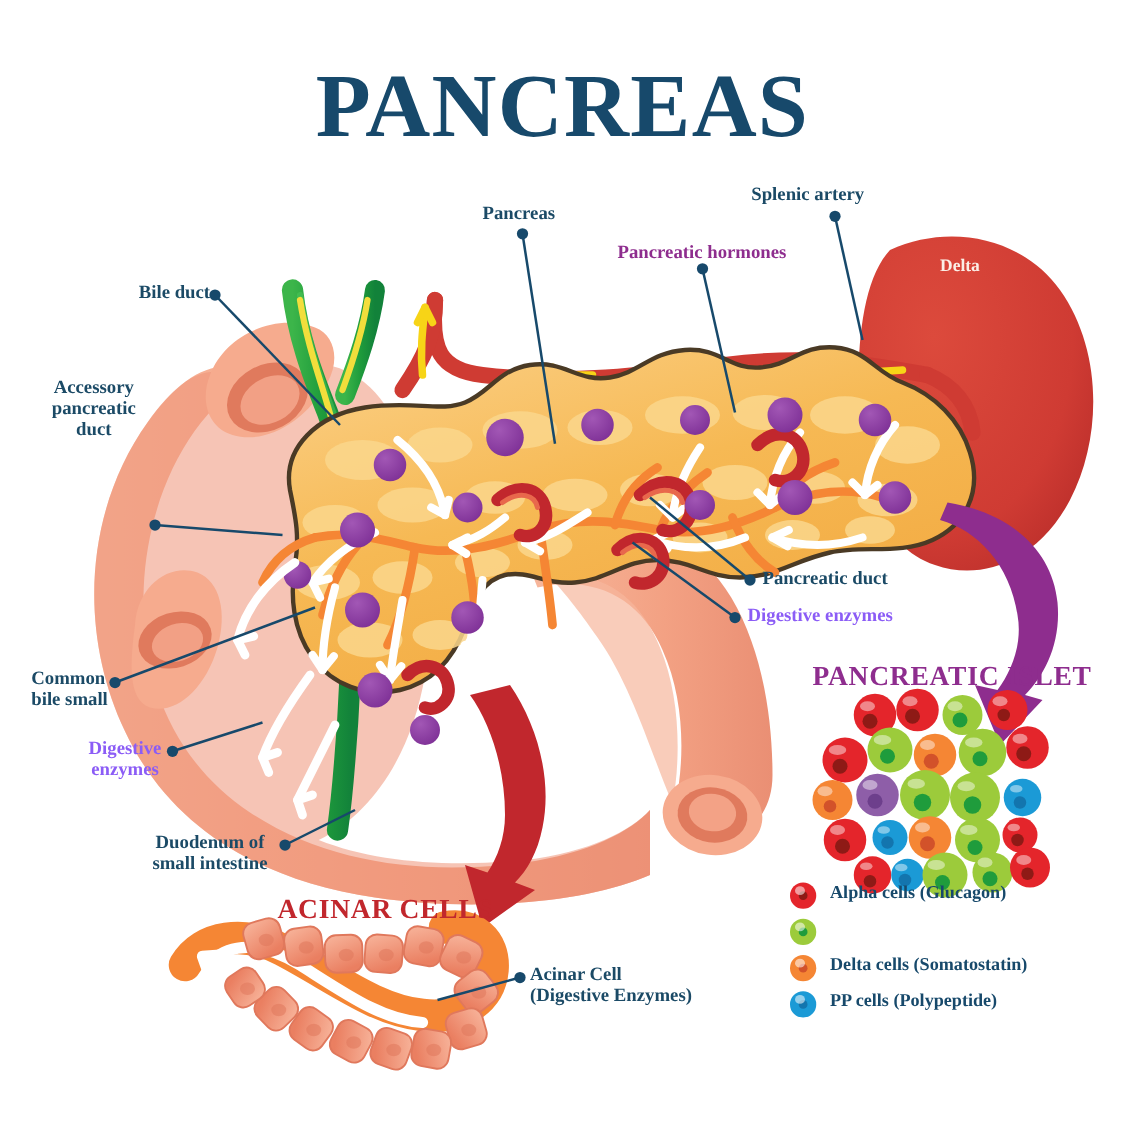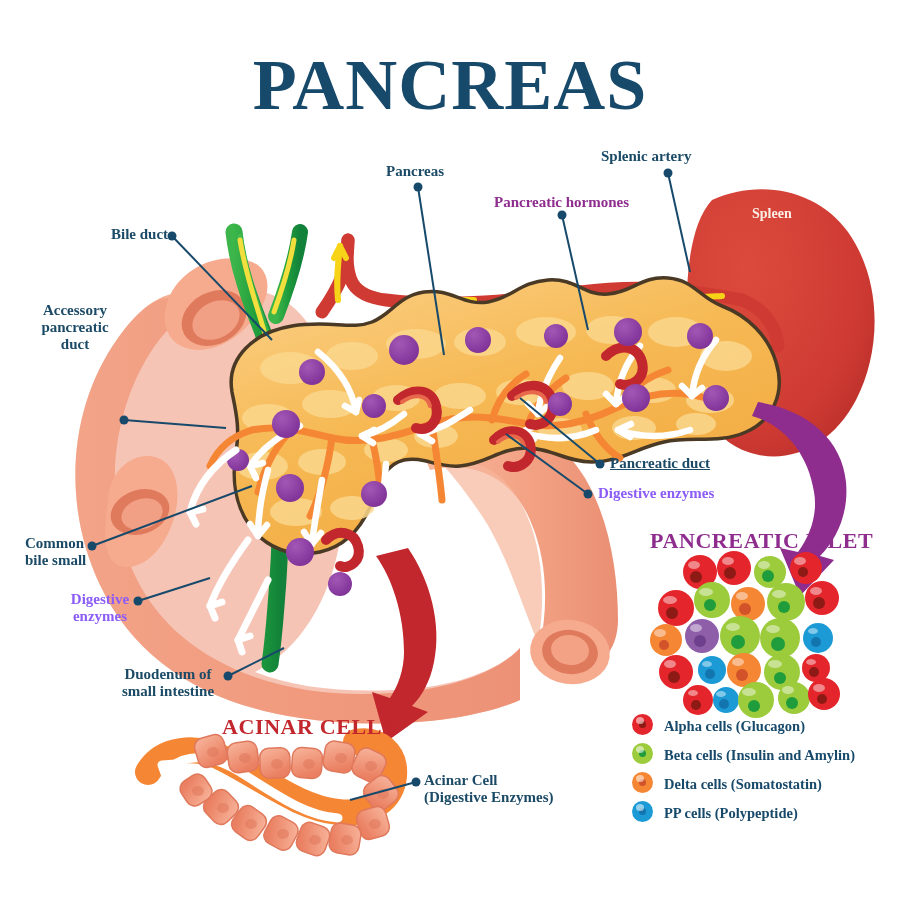--- a/index.html
+++ b/index.html
@@ -22,21 +22,21 @@
          font-size:72px;letter-spacing:1px;color:#174c६b;color:#17496b;}
 
   #islet-title{position:absolute;left:650px;top:528px;font-size:22px;
         font-weight:bold;color:#8e2d8e;letter-spacing:.6px;
         font-family:"Liberation Serif",serif;text-align:center;}
   #acinar-title{position:absolute;left:222px;top:714px;font-size:22px;
         font-weight:bold;color:#c1272d;letter-spacing:.6px;
         font-family:"Liberation Serif",serif;}
 
   #legend{position:absolute;left:632px;top:706px;}
-  .leg-row{display:flex;align-items:flex-end;height:29px;}
+  .leg-row{display:flex;align-items:flex-start;height:29px;}
   .leg-dot{width:21px;height:21px;border-radius:50%;margin-right:11px;
            position:relative;flex:0 0 auto;}
   .leg-dot::after{content:"";position:absolute;left:4px;top:3px;
            width:8px;height:7px;border-radius:50%;background:rgba(255,255,255,.55);}
   .leg-dot i{position:absolute;left:7px;top:7px;width:7px;height:7px;
            border-radius:50%;display:block;}
   .leg-txt{font-size:14.5px;font-weight:bold;color:#17496b;
            font-family:"Liberation Serif",serif;white-space:nowrap;}
   .spleen-txt{position:absolute;left:752px;top:206px;font-size:14px;
            font-weight:bold;color:#fbeee6;font-family:"Liberation Serif",serif;}
@@ -465,51 +465,47 @@
 
   <div class="lbl" style="left:25px;top:535px;font-size:15px;">Common
 bile small</div>
 
   <div class="lbl red" style="left:69px;top:591px;font-size:15px;text-align:center;width:62px;">Digestive
 enzymes</div>
 
   <div class="lbl" style="left:114px;top:666px;font-size:15px;text-align:center;width:108px;">Duodenum of
 small intestine</div>
 
-  <div class="lbl" style="left:610px;top:455px;font-size:15px;text-decoration:underline;">Pancreatic duct</div>
+  <div class="lbl" style="left:610px;top:455px;font-size:15px;">Pancreatic duct</div>
 
   <div class="lbl red" style="left:598px;top:485px;font-size:15px;">Digestive enzymes</div>
 
   <div class="lbl" style="left:424px;top:772px;font-size:15px;">Acinar Cell
 (Digestive Enzymes)</div>
 
-  <div class="spleen-txt">Spleen</div>
+  <div class="spleen-txt">Delta</div>
 
   <div id="islet-title">PANCREATIC ISLET</div>
 
   <div id="acinar-title">ACINAR CELLS</div>
 
   <div id="legend">
     <div class="leg-row">
       <span class="leg-dot" style="background:#e4252b;">
           <i style="background:#8e1a16;"></i>
         </span>
       <span class="leg-txt">
         <span>Alpha cells</span>
         <span>(Glucagon)</span>
       </span>
     </div>
     <div class="leg-row">
       <span class="leg-dot" style="background:#9ccb3b;">
           <i style="background:#1f9c3c;"></i>
         </span>
-      <span class="leg-txt">
-        <span>Beta cells</span>
-        <span>(Insulin and Amylin)</span>
-      </span>
     </div>
     <div class="leg-row">
       <span class="leg-dot" style="background:#f58634;">
           <i style="background:#d2522a;"></i>
         </span>
       <span class="leg-txt">
         <span>Delta cells</span>
         <span>(Somatostatin)</span>
       </span>
     </div>

